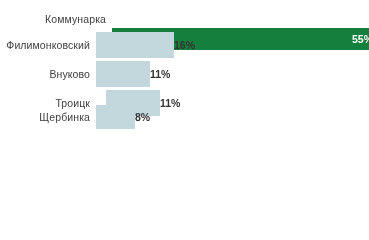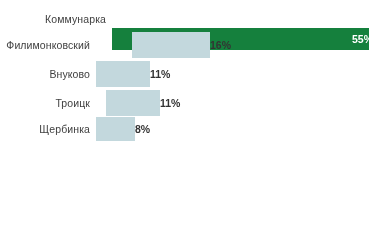--- a/index.html
+++ b/index.html
@@ -82,21 +82,21 @@
 
   <div class="bar-row" style="top:8px; height:22px;padding-left:16px;">
     <div class="cat-label">Коммунарка</div>
     <div class="bar-track">
       <div class="bar dark" style="width:268px;">
         <span class="val-inside">55%</span>
       </div>
     </div>
   </div>
 
-  <div class="bar-row" style="top:32px; height:26px;gap:36px;">
+  <div class="bar-row" style="top:32px; height:26px;">
     <div class="cat-label">Филимонковский</div>
     <div class="bar-track">
       <div class="bar light" style="width:78px;"></div>
       <span class="val-outside">16%</span>
     </div>
   </div>
 
   <div class="bar-row" style="top:61px; height:26px;">
     <div class="cat-label">Внуково</div>
     <div class="bar-track">
@@ -106,21 +106,21 @@
   </div>
 
   <div class="bar-row" style="top:90px; height:26px;gap:10px;">
     <div class="cat-label">Троицк</div>
     <div class="bar-track">
       <div class="bar light" style="width:54px;"></div>
       <span class="val-outside">11%</span>
     </div>
   </div>
 
-  <div class="bar-row" style="top:117px; height:24px;">
+  <div class="bar-row" style="top:105px; height:24px;">
     <div class="cat-label">Щербинка</div>
     <div class="bar-track">
       <div class="bar light" style="width:39px;"></div>
       <span class="val-outside">8%</span>
     </div>
   </div>
 
 </div>
 
 </body></html>

